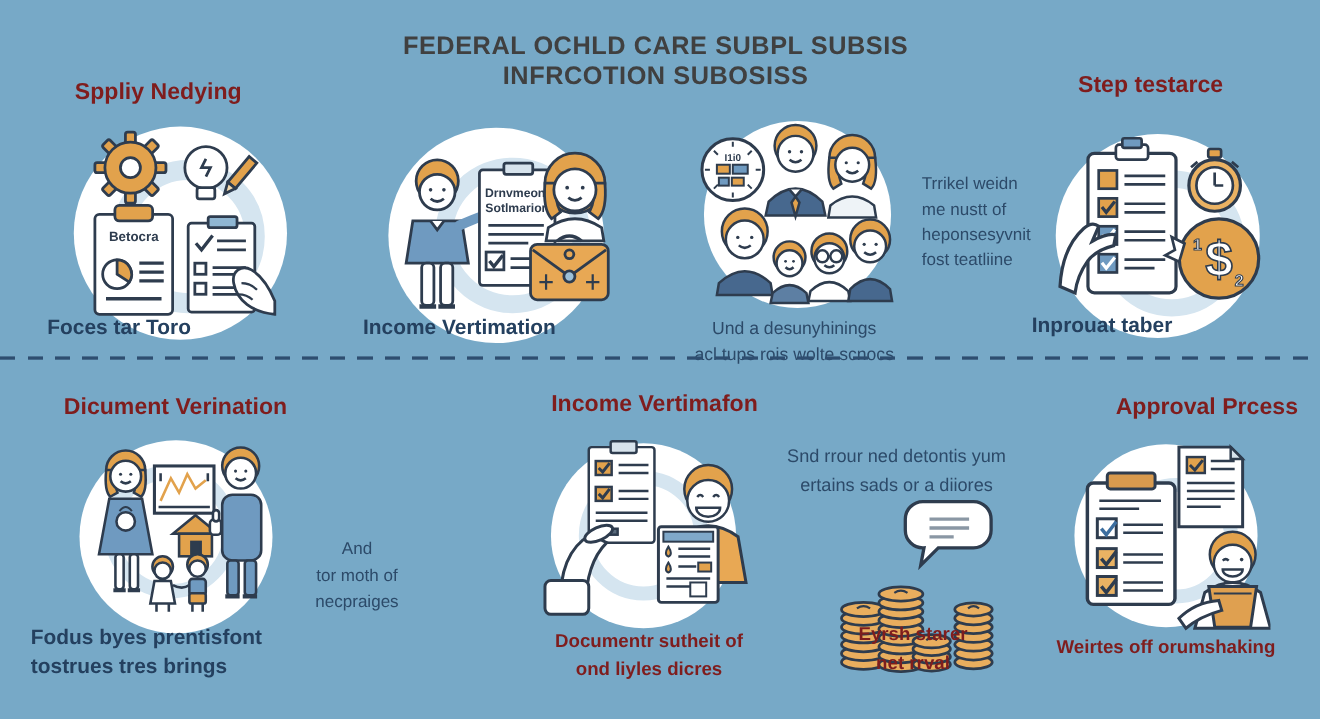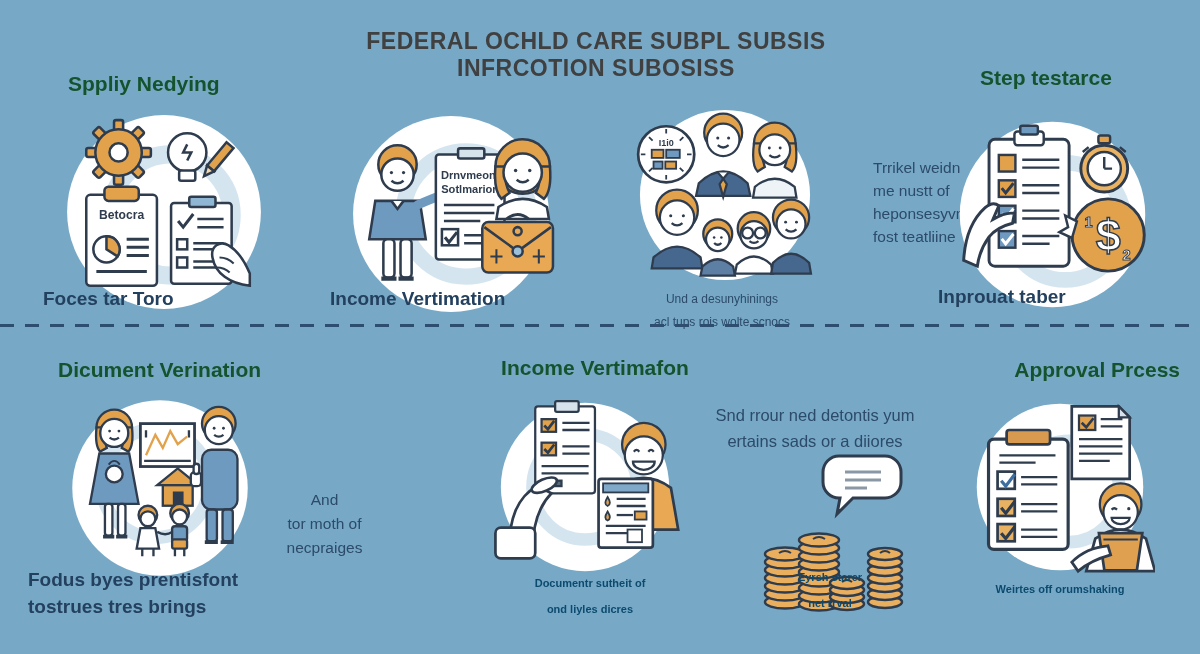--- a/index.html
+++ b/index.html
@@ -4,23 +4,23 @@
 <style>
   html,body{margin:0;padding:0;}
   #canvas{
     position:relative;width:1200px;height:654px;overflow:hidden;
     background:#77a9c7;
     font-family:"Liberation Sans", sans-serif;
     color:#24405f;
   }
   .abs{position:absolute;}
   .title{font-weight:bold;font-size:23px;letter-spacing:.5px;text-align:center;color:#404040;}
-  .heading{font-weight:bold;font-size:21px;color:#14532d;}
+  .heading{font-weight:bold;font-size:21px;color:#7f1d1d;}
   .caption{font-weight:bold;font-size:19px;text-align:left;color:#24405f;}
-  .small-caption{font-weight:600;font-size:11px;text-align:center;color:#0c4a6e;line-height:26px;}
+  .small-caption{font-weight:600;font-size:17px;text-align:center;color:#7f1d1d;line-height:26px;}
   .note{font-weight:500;font-size:15.5px;color:#2c4a69;line-height:23px;}
   .note.center{text-align:center;}
   .divider{
     left:0;top:324px;width:1200px;height:3px;
     background:repeating-linear-gradient(90deg,#2e4e70 0 14px,transparent 14px 25px);
   }
   svg{display:block;}
   svg text{font-family:"Liberation Sans", sans-serif;}
 </style>
 </head>
@@ -201,28 +201,28 @@
         <path d="M40,32 v5 M40,83 v5 M12,60 h5 M63,60 h5 M21,41 l4,4 M55,75 l4,4 M59,41 l-4,4 M25,75 l-4,4" stroke-width="2" fill="none"></path>
         <rect x="24" y="55" width="13" height="9" fill="#e2a24c" stroke-width="2"></rect>
         <rect x="40" y="55" width="15" height="9" fill="#6f9ac0" stroke-width="2"></rect>
         <rect x="26" y="68" width="10" height="8" fill="#6f9ac0" stroke-width="2"></rect>
         <rect x="39" y="68" width="12" height="8" fill="#e2a24c" stroke-width="2"></rect>
       </g>
       <text x="40" y="51" text-anchor="middle" font-size="10" font-weight="bold" fill="#2e3c4e">I1i0</text>
     </svg>
   </div>
 
-  <div class="abs note" style="left:838px;top:156px;width:150px;margin-left:35px;">
+  <div class="abs note" style="left:838px;top:156px;width:150px;">
     <div>Trrikel weidn</div>
     <div>me nustt of</div>
     <div>heponsesyvnit</div>
     <div>fost teatliine</div>
   </div>
 
-  <div class="abs note center" style="left:592px;top:288px;width:260px;font-size:12px;">
+  <div class="abs note center" style="left:592px;top:288px;width:260px;font-size:16px;">
     <div>Und a desunyhinings</div>
     <div>acl tups rois wolte scnocs</div>
   </div>
 
   <div class="abs heading" style="left:980px;top:66px;">Step testarce</div>
 
   <div class="abs" style="left:950px;top:112px;">
     <svg width="205" height="205" viewBox="0 0 210 210">
       <circle cx="105" cy="105" r="95" fill="#ffffff"></circle>
       <circle cx="118" cy="112" r="60" fill="none" stroke="#d5e5f0" stroke-width="16"></circle>

